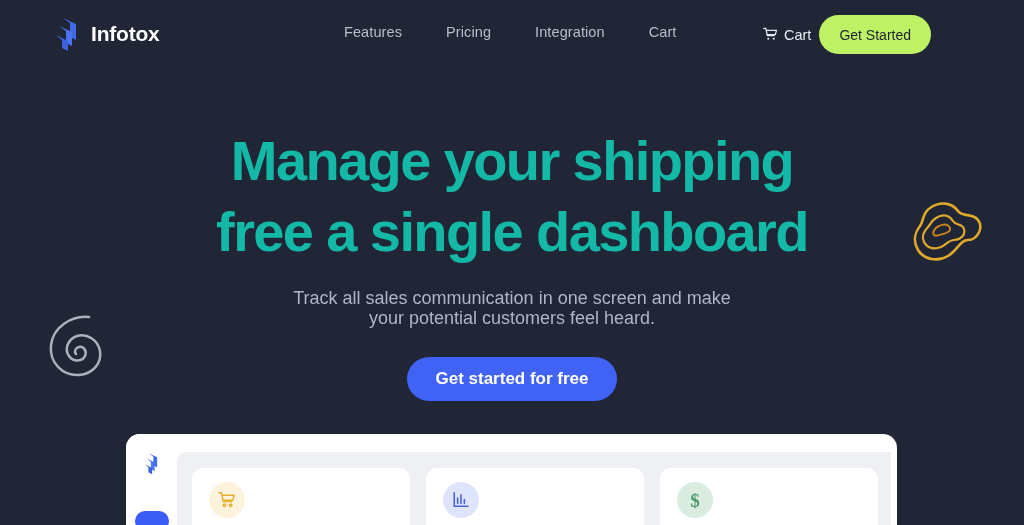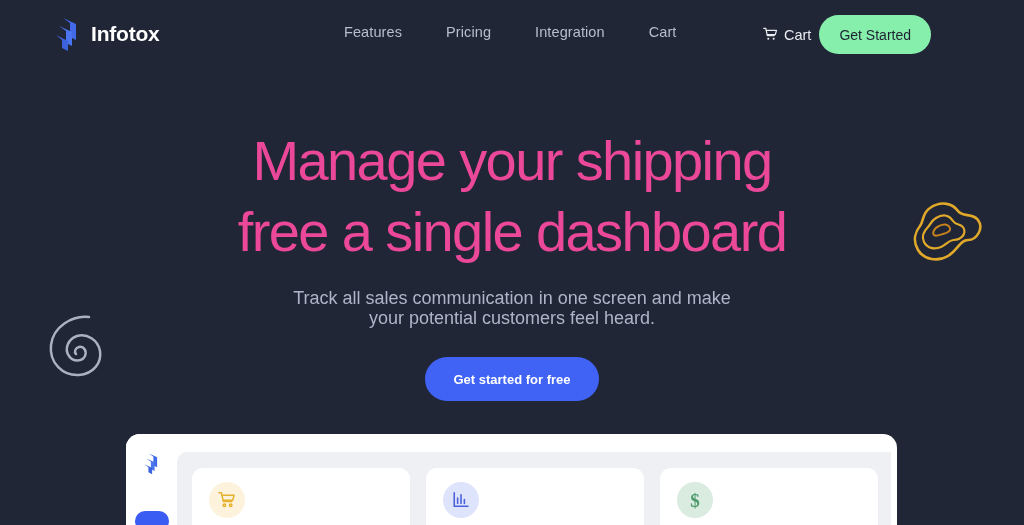--- a/index.html
+++ b/index.html
@@ -68,21 +68,21 @@
   .cart {
     display: flex;
     align-items: center;
     gap: 6px;
     color: #e9ecf2;
     font-size: 14.5px;
     height: 39px;
   }
   .cart-icon { width: 15px; height: 15px; display: block; }
   .btn-get-started {
-    background: #86efac;
+    background: #bef264;
     color: #1d2231;
     border: none;
     border-radius: 22px;
     height: 39px;
     padding: 0 20px;
     font-size: 14px;
     font-family: "Liberation Sans", sans-serif;
     cursor: pointer;
     white-space: nowrap;
   }
@@ -90,43 +90,43 @@
   
   .hero {
     position: absolute;
     top: 125px;
     left: 0;
     width: 1024px;
     text-align: center;
     z-index: 10;
   }
   .hero-title {
-    color: #ec4899;
+    color: #14b8a6;
     font-size: 56px;
     line-height: 71px;
-    font-weight: normal;
+    font-weight: bold;
     letter-spacing: -1.6px;
   }
   .hero-title .line { display: block; }
   .hero-sub {
     margin-top: 21px;
     color: #aeb5c6;
     font-size: 18px;
     line-height: 20px;
   }
   .hero-sub .line { display: block; }
   .btn-cta {
     margin-top: 29px;
     background: #4063f6;
     color: #ffffff;
     border: none;
     border-radius: 23px;
     height: 44px;
     padding: 0 28px;
-    font-size: 13px;
+    font-size: 17px;
     font-weight: bold;
     font-family: "Liberation Sans", sans-serif;
     cursor: pointer;
   }
 
   
   .decor { position: absolute; z-index: 5; }
   .decor-blob { right: 38px; top: 198px; }
   .decor-spiral { left: 40px; top: 306px; }
 

